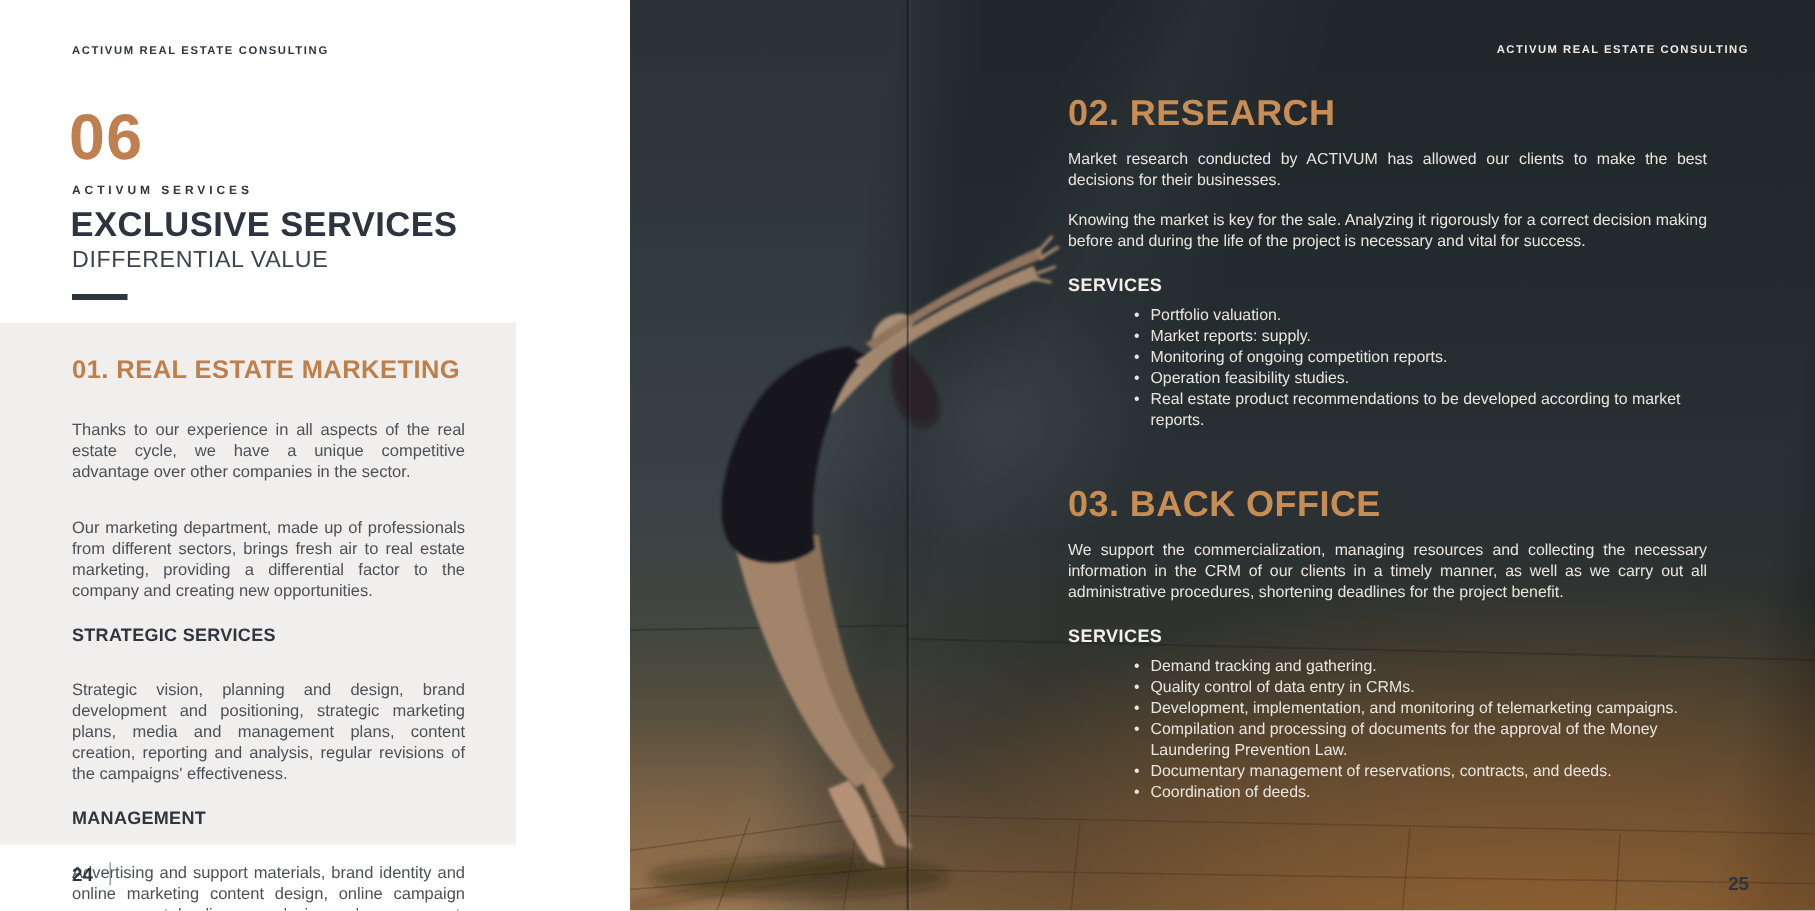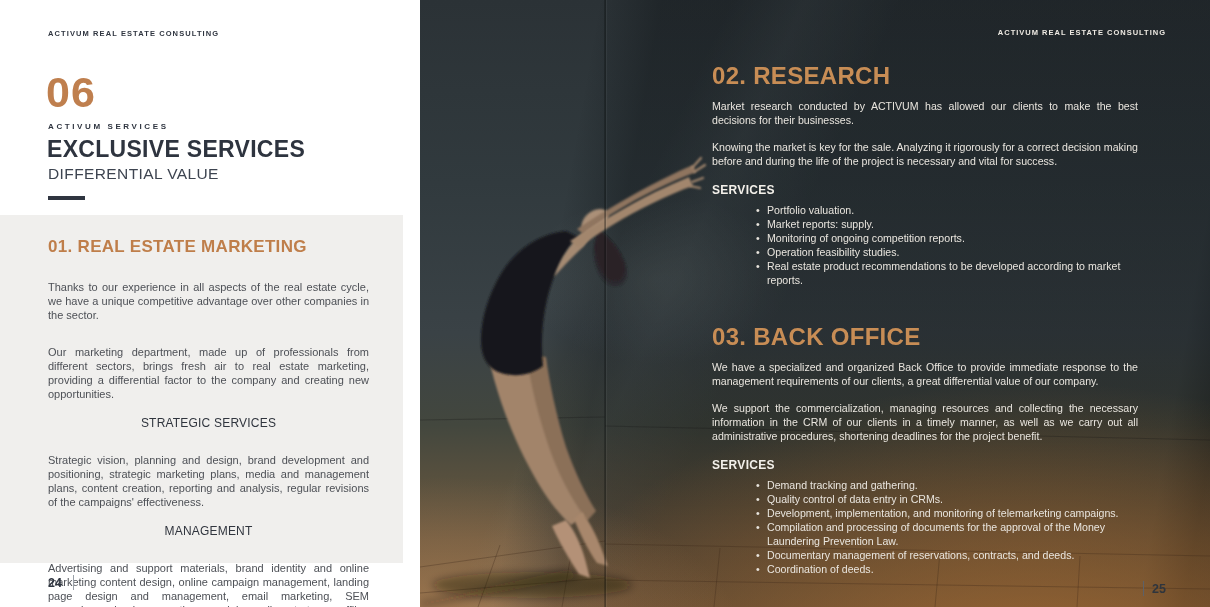--- a/index.html
+++ b/index.html
@@ -13,26 +13,26 @@
   .chapter-number { position:absolute; left:46px; top:68px; font-size:43px; font-weight:700;
                     color:#bf7f4e; letter-spacing:1px; }
   .kicker { position:absolute; left:48px; top:122px; font-size:8px; font-weight:700;
             letter-spacing:2.6px; color:#2f3540;text-align:center; }
   .page-title { position:absolute; left:47px; top:136px; font-size:23px; font-weight:800;
                 color:#2e343f; letter-spacing:.3px; }
   .page-subtitle { position:absolute; left:48px; top:165px; font-size:15.5px; font-weight:400;
                    color:#3d4450; letter-spacing:.4px; }
   .title-rule { position:absolute; left:48px; top:196px; width:37px; height:4px; background:#2f3540; }
 
-  .content-panel { position:absolute; left:0; top:215px; width:403px; height:348px;
+  .content-panel { position:absolute; left:0; top:215px; width:344px; height:348px;
                    background:#f0efed; padding:22px 34px 0 48px; }
   .h-orange { font-size:17px; font-weight:700; color:#bf7e4a; letter-spacing:.3px; margin-bottom:12px; }
   .content-panel p { font-size:11px; line-height:14px; color:#4d5056; text-align:justify; margin-bottom:13px;margin-top:23px; }
   .content-panel p.gap { margin-bottom:15px; }
-  .h-sub { font-size:12px; font-weight:400; color:#30353e; letter-spacing:.2px; margin:3px 0 7px 0;text-align:center; }
+  .h-sub { font-size:12px; font-weight:700; color:#30353e; letter-spacing:.2px; margin:3px 0 7px 0; }
 
   .pagenum-left { position:absolute; left:48px; top:575px; display:flex; align-items:center; }
   .pagenum-left .num { font-size:12.5px; font-weight:700; color:#2f3540; }
   .pagenum-left .bar { width:1px; height:15px; background:#9aa0a8; margin-left:11px; }
 
   
   .page-right { position:absolute; left:420px; top:0; width:790px; height:607px; overflow:hidden;
     background:
       radial-gradient(55% 42% at 3% 108%, rgba(214,152,94,.45), rgba(214,152,94,0) 70%),
       radial-gradient(115% 95% at 78% 120%, rgba(186,116,48,.80), rgba(186,116,48,0) 60%),
@@ -159,21 +159,20 @@
     <div class="h-services">SERVICES</div>
     <ul class="svc-list">
       <li>Portfolio valuation.</li>
       <li>Market reports: supply.</li>
       <li>Monitoring of ongoing competition reports.</li>
       <li>Operation feasibility studies.</li>
       <li>Real estate product recommendations to be developed according to market reports.</li>
     </ul>
 
     <div class="h-orange-dark second">03. BACK OFFICE</div>
-    <p>We have a specialized and organized Back Office to provide immediate response to the management requirements of our clients, a great differential value of our company.</p>
     <p class="gap">We support the commercialization, managing resources and collecting the necessary information in the CRM of our clients in a timely manner, as well as we carry out all administrative procedures, shortening deadlines for the project benefit.</p>
     <div class="h-services">SERVICES</div>
     <ul class="svc-list">
       <li>Demand tracking and gathering.</li>
       <li>Quality control of data entry in CRMs.</li>
       <li>Development, implementation, and monitoring of telemarketing campaigns.</li>
       <li>Compilation and processing of documents for the approval of the Money Laundering Prevention Law.</li>
       <li>Documentary management of reservations, contracts, and deeds.</li>
       <li>Coordination of deeds.</li>
     </ul>

